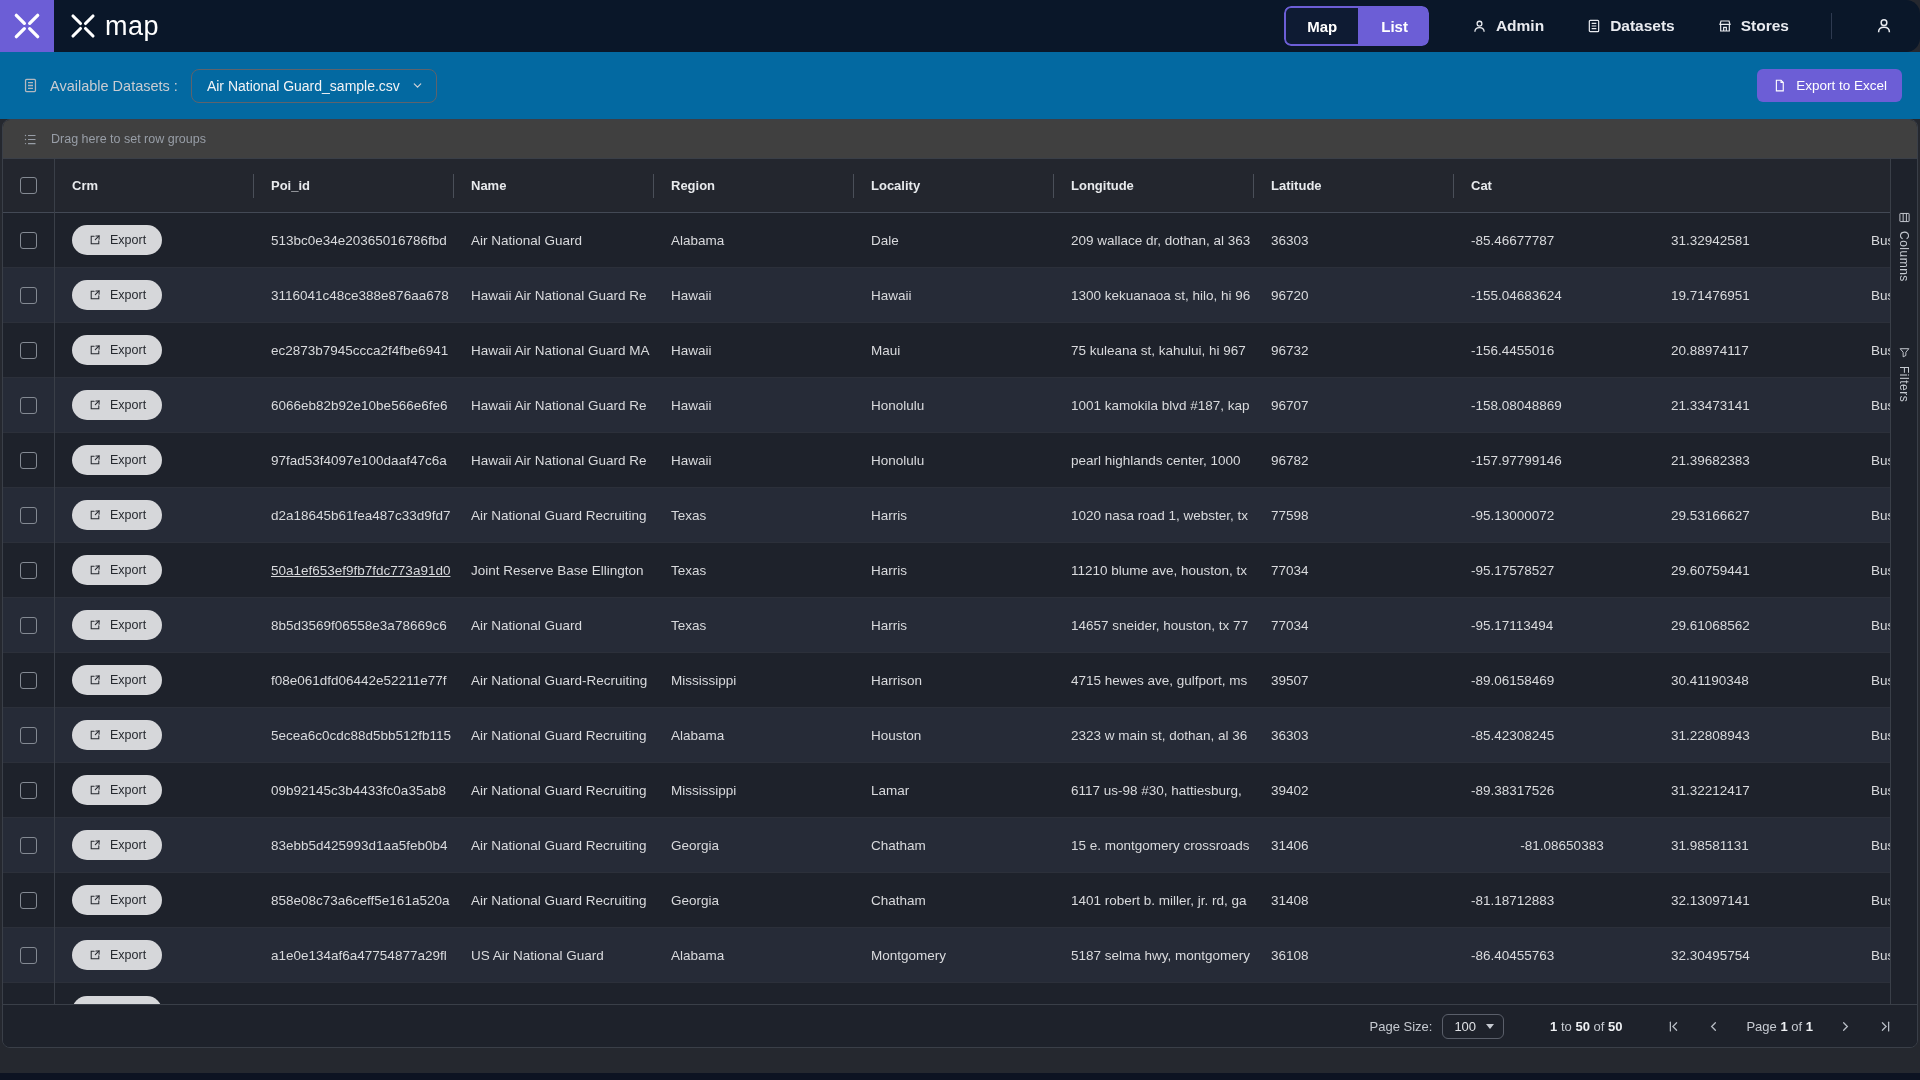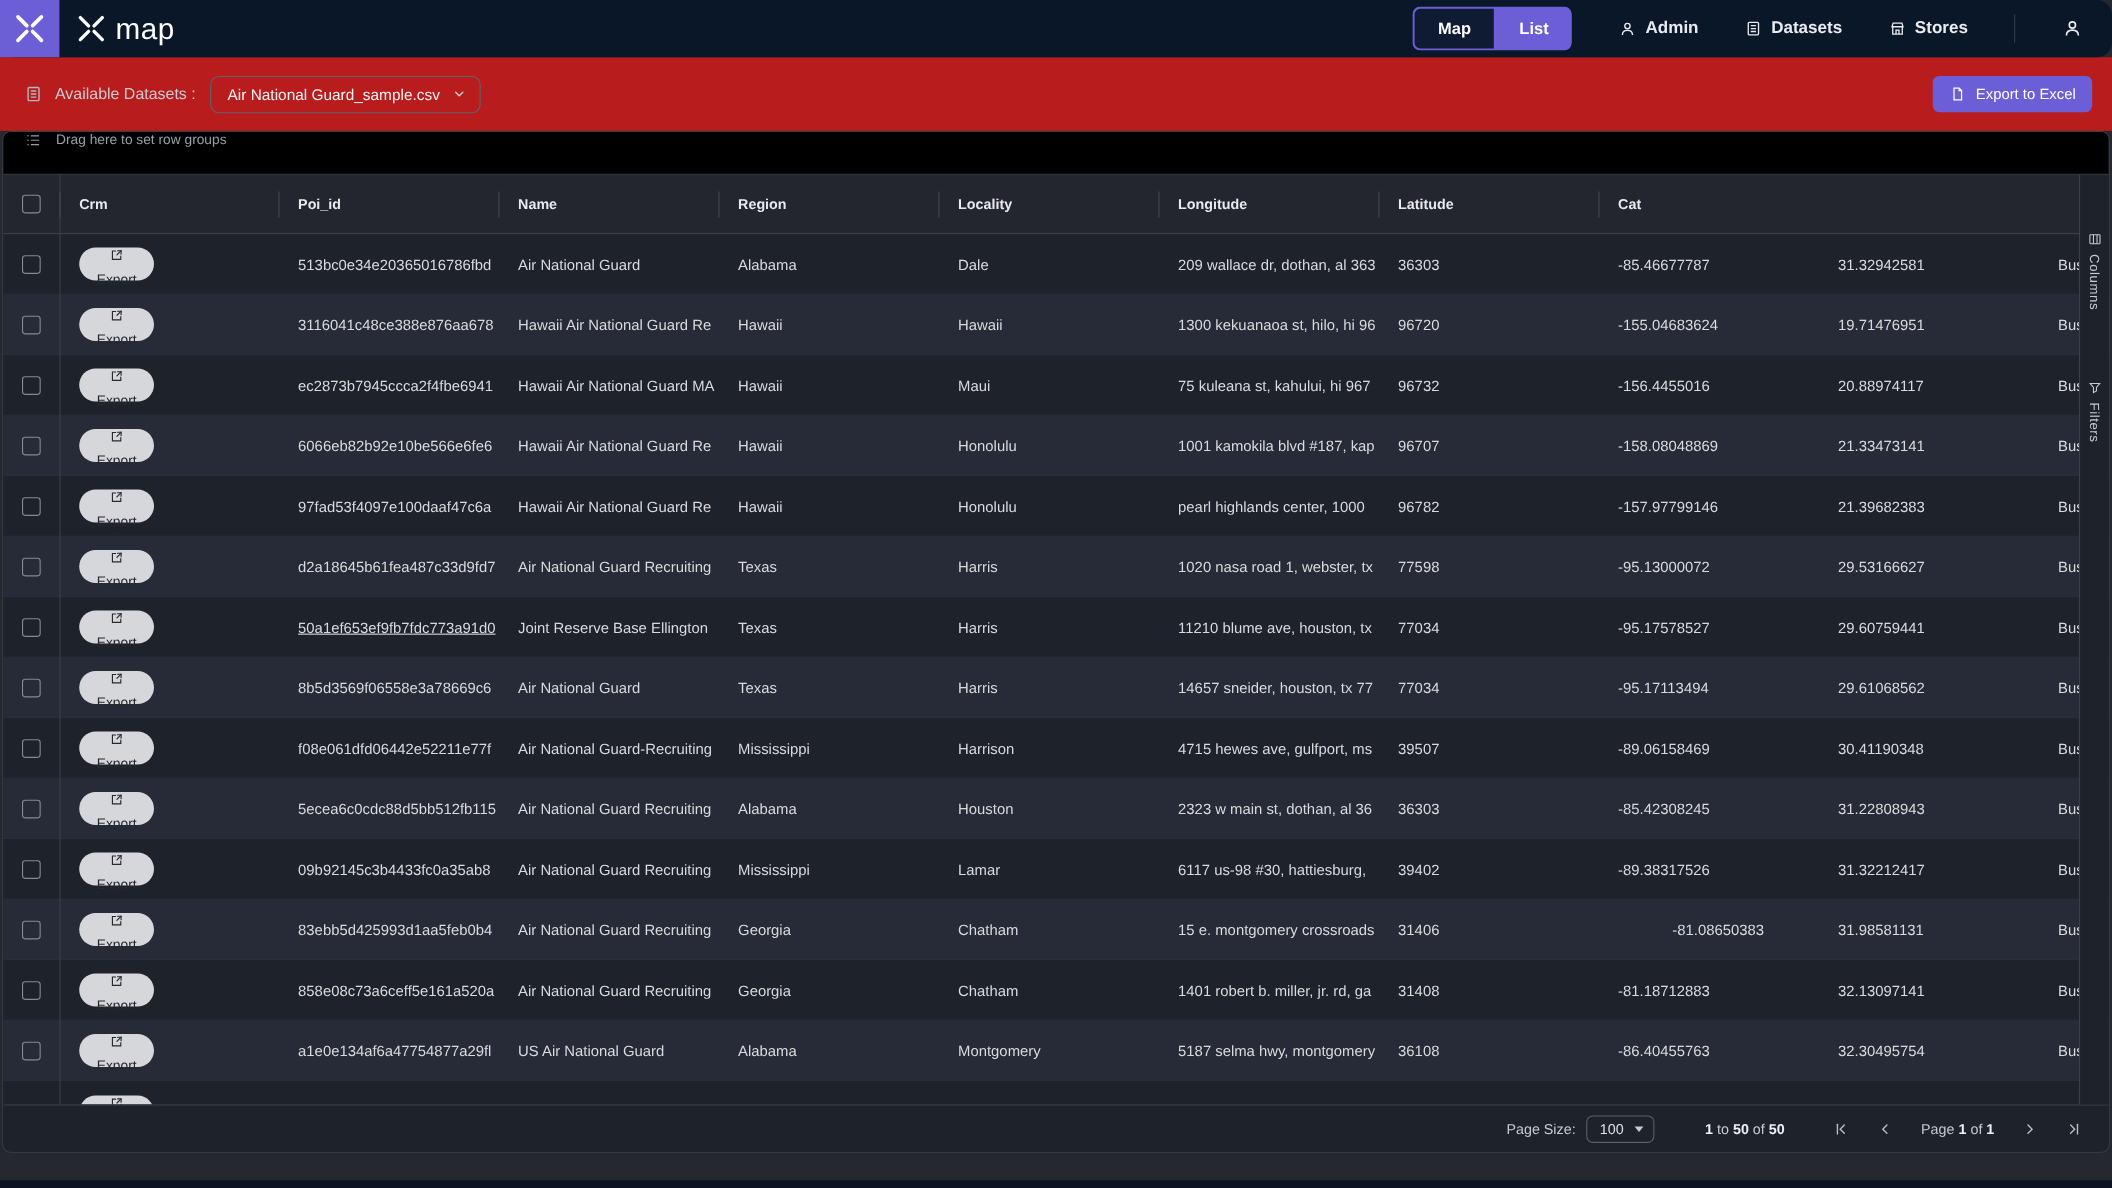--- a/index.html
+++ b/index.html
@@ -19,41 +19,41 @@
   .brand-text { color:#ffffff; font-size:27px; font-weight:400; letter-spacing:.5px; }
   .nav-right { margin-left:auto; display:flex; align-items:center; gap:42px; padding-right:26px; }
   .view-toggle { display:flex; border-radius:7px; overflow:hidden; }
   .toggle-btn { height:40px; display:flex; align-items:center; padding:0 21px; color:#fff; font-weight:700; font-size:15px; cursor:pointer; }
   .toggle-map { background:#0e1b33; border:2px solid #6c5ed6; border-radius:7px 0 0 7px; }
   .toggle-list { background:#6c5ed6; border-radius:0 7px 7px 0; }
   .nav-link { display:flex; align-items:center; gap:8px; color:#e9ebf0; font-weight:700; font-size:15.5px; cursor:pointer; }
   .nav-divider { width:1px; height:26px; background:#2e3a50; }
 
   
-  .toolbar { position:absolute; top:52px; left:0; right:0; height:67px; background:#b91c1c; display:flex; align-items:center; padding:0 18px 0 22px; }
+  .toolbar { position:absolute; top:52px; left:0; right:0; height:67px; background:#0369a1; display:flex; align-items:center; padding:0 18px 0 22px; }
   .ds-label { font-size:14.5px; color:#c9ccd2; margin-left:11px; }
   .ds-select { margin-left:13px; height:34px; border:1px solid #5e636c; border-radius:8px; display:flex; align-items:center; gap:11px; padding:0 12px 0 15px; color:#f2f3f5; font-size:14px; cursor:pointer; }
   .excel-btn { margin-left:auto; background:#6c5ed6; height:33px; border:none; border-radius:6px; color:#fff; font-size:13.5px; display:flex; gap:9px; padding:0 15px; align-items:center; cursor:pointer; font-family:inherit; }
 
   
   .grid-wrap { position:absolute; left:2px; right:2px; top:119px; height:929px; border:1px solid #3a3f48; border-radius:8px; background:#1e222b; overflow:hidden; }
-  .drag-bar { height:39px; display:flex; align-items:flex-start; gap:13px; padding-left:20px; background:#000000; border-bottom:1px solid #3a3f48; color:#989ea7; font-size:12.5px; }
+  .drag-bar { height:39px; display:flex; align-items:center; gap:13px; padding-left:20px; background:#404040; border-bottom:1px solid #3a3f48; color:#989ea7; font-size:12.5px; }
   .hrow { height:54px; width:2050px; display:flex; background:#23262e; border-bottom:1px solid #434955; }
   .hcb { width:51px; flex:none; display:flex; align-items:center; justify-content:center; }
   .hcell { flex:none; display:flex; align-items:center; padding-left:18px; font-weight:700; font-size:13px; color:#e8eaed; position:relative; white-space:nowrap; overflow:hidden; }
   .hcell::before { content:''; position:absolute; left:0; top:15px; height:24px; width:1px; background:#4a4f59; }
   .hcell:first-of-type::before { display:none; }
   .rows { position:absolute; top:93px; left:0; right:0; bottom:0; overflow:hidden; }
   .row { height:55px; width:2050px; display:flex; align-items:center; border-bottom:1px solid #2c303a; background:#1e222b; }
   .row.alt { background:#262b37; }
   .row.partial { border-bottom:none; }
   .cb-cell { width:51px; flex:none; display:flex; justify-content:center; }
   .checkbox { width:17px; height:17px; border:1.5px solid #848a93; border-radius:3px; cursor:pointer; }
   .crm-cell { width:199px; flex:none; padding-left:18px; }
-  .export-btn { height:30px; padding:0 16px; border-radius:15px; background:#d6d7da; color:#26292f; font-size:12.5px; display:inline-flex; align-items:center; gap:8px; border:none; cursor:pointer; font-family:inherit;flex-direction:column; }
+  .export-btn { height:30px; padding:0 16px; border-radius:15px; background:#d6d7da; color:#26292f; font-size:12.5px; display:inline-flex; align-items:center; gap:8px; border:none; cursor:pointer; font-family:inherit; }
   .cell { flex:none; font-size:13.5px; color:#d9dadd; padding-left:18px; white-space:nowrap; overflow:hidden; }
   .cb-divider { position:absolute; left:51px; top:39px; bottom:43px; width:1px; background:#3a3f48; z-index:3; }
 
   
   .side-strip { position:absolute; top:39px; right:0; bottom:43px; width:27px; background:#1e222b; border-left:1px solid #3a3f48; z-index:5; display:flex; flex-direction:column; align-items:center; padding-top:52px; gap:64px; }
   .side-tab { display:flex; flex-direction:column; align-items:center; gap:7px; color:#c6cad1; font-size:12px; cursor:pointer; }
   .vtext { writing-mode:vertical-rl; letter-spacing:.5px; }
 
   
   .pagi { position:absolute; left:0; right:0; bottom:0; height:43px; background:#1e222b; border-top:1px solid #3a3f48; display:flex; align-items:center; justify-content:flex-end; padding-right:24px; z-index:4; font-size:13px; color:#c6cad1; }

